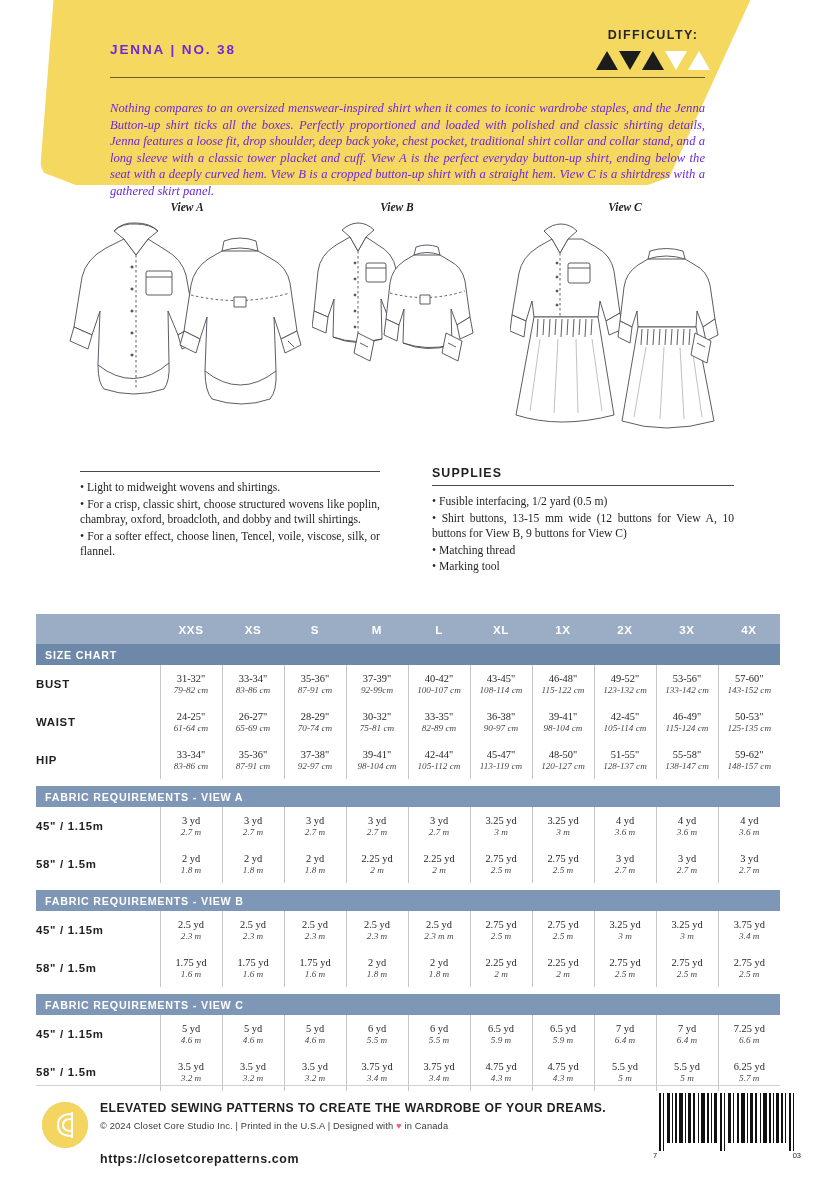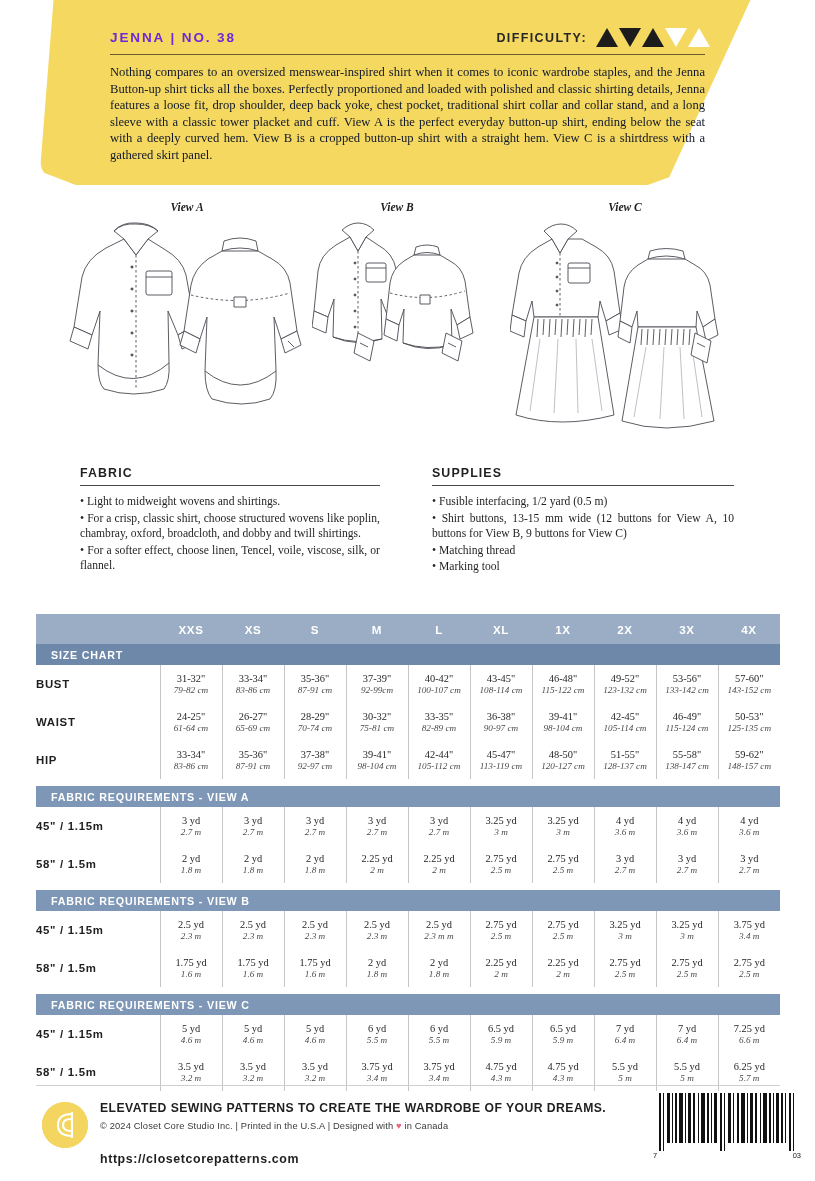--- a/index.html
+++ b/index.html
@@ -9,31 +9,31 @@
   
   .banner-wrap{position:absolute;left:0;top:0;width:815px;height:195px;}
   .banner{position:absolute;left:40px;top:-10px;width:715px;height:195px;
           background:#f5d860;
           -webkit-clip-path:polygon(2% 0%,100% 0%,88% 96%,85% 100%,5% 100%,0% 93%);
           clip-path:polygon(2% 0%,100% 0%,88% 96%,85% 100%,5% 100%,0% 93%);
           border-radius:0 0 26px 26px;}
   .banner-inner{position:absolute;left:110px;top:28px;width:600px;}
   .ban-top{display:flex;align-items:center;justify-content:space-between;}
   .pattern-name{font-size:13.5px;font-weight:bold;letter-spacing:1.9px;color:#6d28d9;}
-  .diff-wrap{display:flex;align-items:center;gap:9px;}
+  .diff-wrap{display:flex;align-items:center;gap:9px;flex-direction:column;}
   .diff-label{font-size:12.5px;font-weight:bold;letter-spacing:1.4px;color:#262626;}
   .tri-row{display:flex;align-items:center;gap:1px;}
   .tri{width:0;height:0;border-left:11px solid transparent;border-right:11px solid transparent;}
   .tri.up-f{border-bottom:19px solid #1c1c1c;}
   .tri.dn-f{border-top:19px solid #1c1c1c;}
   .tri.up-e{border-bottom:19px solid #ffffff;}
   .tri.dn-e{border-top:19px solid #ffffff;}
   .ban-rule{margin-top:7px;border-bottom:1.6px solid #6a5c2a;width:595px;}
-  .ban-desc{margin-top:9px;font-family:"Liberation Serif",serif;font-size:12.6px;
-            line-height:16.5px;color:#0f172a;text-align:justify;width:595px;}
+  .ban-desc{margin-top:22px;font-family:"Liberation Serif",serif;font-size:12.6px;
+            line-height:16.5px;color:#6d28d9;text-align:justify;width:595px;font-style:italic;}
 
   
   .views{position:absolute;left:0;top:196px;width:815px;height:260px;padding-left:42px;}
   .view-block{position:absolute;text-align:center;}
   .view-title{font-family:"Liberation Serif",serif;font-style:italic;font-weight:bold;
               font-size:11.5px;color:#1f1f1f;margin-bottom:2px;}
   .view-a{left:62px;top:5px;width:250px;}
   .view-b{left:312px;top:5px;width:170px;}
   .view-c{left:510px;top:5px;width:230px;}
   svg{display:block;}
@@ -54,21 +54,21 @@
   .chart{position:absolute;left:36px;top:614px;width:744px;}
   table.t{border-collapse:collapse;width:744px;table-layout:fixed;}
   table.t td,table.t th{padding:0;margin:0;}
   .c-label{width:124px;}
   .c-size{width:62px;}
 
   tr.size-head td{background:#9badc4;height:30px;color:#fff;text-align:center;
                   font-size:11.6px;font-weight:bold;letter-spacing:.6px;vertical-align:middle;}
   tr.size-head td.c-label{background:#9badc4;}
   tr.band td{background:#6e88aa;height:21px;color:#fff;font-size:10.7px;
-             font-weight:bold;letter-spacing:.8px;padding-left:15px;vertical-align:middle;}
+             font-weight:bold;letter-spacing:.8px;padding-left:9px;vertical-align:middle;}
   tr.band.light td{background:#7e97b6;}
 
   tr.data td{height:38px;vertical-align:middle;background:#fff;}
   td.rowlab{font-size:11.4px;font-weight:bold;letter-spacing:.7px;color:#1f1f1f;padding-left:9px;}
   td.cell{text-align:center;border-left:1px solid #c6c6c6;line-height:1.15;}
   td.cell .imp{font-family:"Liberation Serif",serif;font-size:10.4px;color:#1f1f1f;display:block;}
   td.cell .met{font-family:"Liberation Serif",serif;font-style:italic;font-size:9.2px;color:#4a4a4a;display:block;}
   tr.data td.cell:first-of-type{border-left:1px solid #c6c6c6;}
   .spacer{height:7px;background:#fff;}
 
@@ -236,21 +236,20 @@
         <path d="M193 112 L205 104 L208 120 L196 126 Z"></path>
         <path d="M185 118 L201 126 L197 148 L181 140 Z"></path>
         <path d="M187 128 L195 132" fill="none"></path>
       </g>
     </svg>
   </div>
 </div>
 
 <div class="info">
   <div class="col-fabric">
-    <div class="sec-head">FABRIC</div>
     <div class="sec-rule"></div>
     <ul class="sec-list">
       <li>Light to midweight wovens and shirtings.</li>
       <li>For a crisp, classic shirt, choose structured wovens like poplin, chambray, oxford, broadcloth, and dobby and twill shirtings.</li>
       <li>For a softer effect, choose linen, Tencel, voile, viscose, silk, or flannel.</li>
     </ul>
   </div>
   <div class="col-supplies">
     <div class="sec-head">SUPPLIES</div>
     <div class="sec-rule"></div>

